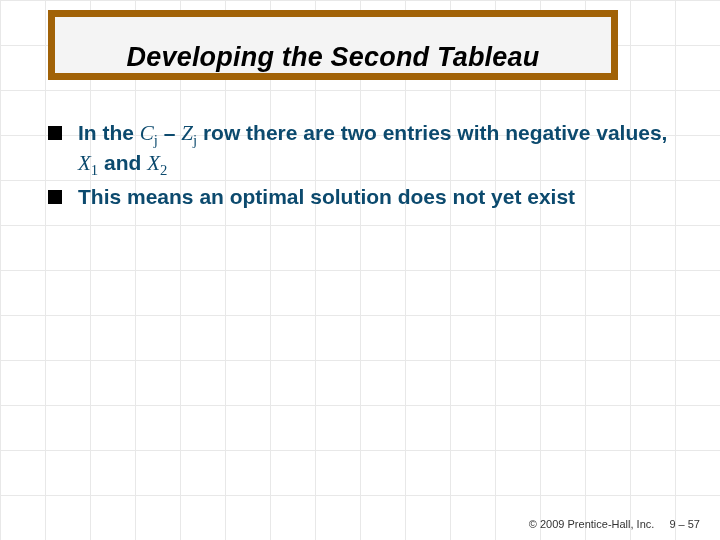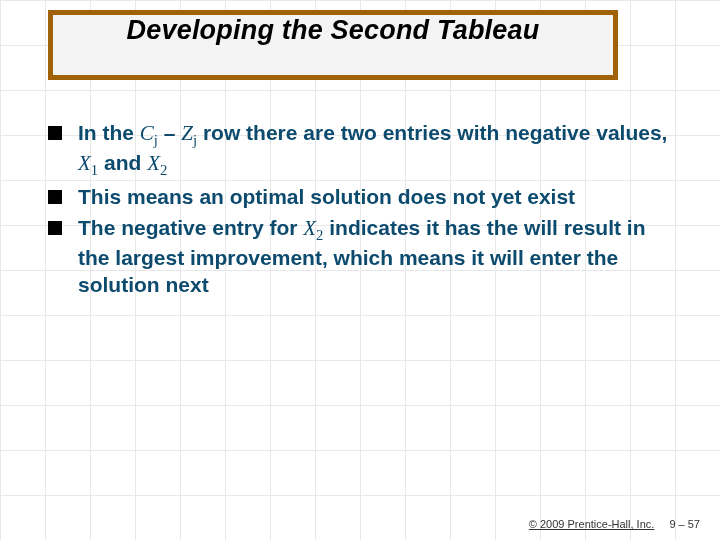--- a/index.html
+++ b/index.html
@@ -20,23 +20,23 @@
     background-size: 45px 45px;
     background-position: 0 0;
   }
   .title-box {
     position: absolute;
     left: 48px;
     top: 10px;
     width: 570px;
     height: 70px;
     background: #f4f4f4;
-    border: 5px solid #a16207;
+    border: 7px solid #a16207;
     display: flex;
-    align-items: flex-start;
+    align-items: flex-end;
     justify-content: center;
   }
   .title-text {
     font-style: italic;
     font-weight: bold;
     font-size: 27px;
     color: #000;
     letter-spacing: 0.2px;
   }
   .content {
@@ -68,41 +68,38 @@
   }
   .serif-i { font-family: "Times New Roman", Times, serif; font-style: italic; font-weight: normal; }
   sub { font-size: 0.7em; vertical-align: sub; font-style: normal; }
   .footer {
     position: absolute;
     bottom: 10px;
     right: 20px;
     font-size: 11px;
     color: #333;
   }
-  .footer .cpj { margin-right: 12px; text-decoration: underline; }
+  .footer .cpj { margin-right: 12px; }
 </style>
 </head>
 <body>
 
 <div class="grid"></div>
 
 <div class="title-box">
   <div class="title-text">Developing the Second Tableau</div>
 </div>
 
 <div class="content">
   <ul class="bullets">
     <li>
       <span>In the </span><span class="serif-i"><span>C</span><sub>j</sub></span><span> – </span><span class="serif-i"><span>Z</span><sub>j</sub></span><span> row there are two entries with negative values, </span><span class="serif-i"><span>X</span><sub>1</sub></span><span> and </span><span class="serif-i"><span>X</span><sub>2</sub></span>
     </li>
     <li>
       <span>This means an optimal solution does not yet exist</span>
     </li>
-    <li>
-      <span>The negative entry for </span><span class="serif-i"><span>X</span><sub>2</sub></span><span> indicates it has the will result in the largest improvement, which means it will enter the solution next</span>
-    </li>
   </ul>
 </div>
 
 <div class="footer">
   <span class="cpj">© 2009 Prentice-Hall, Inc.</span>
   <span>9 – 57</span>
 </div>
 
 </body></html>

